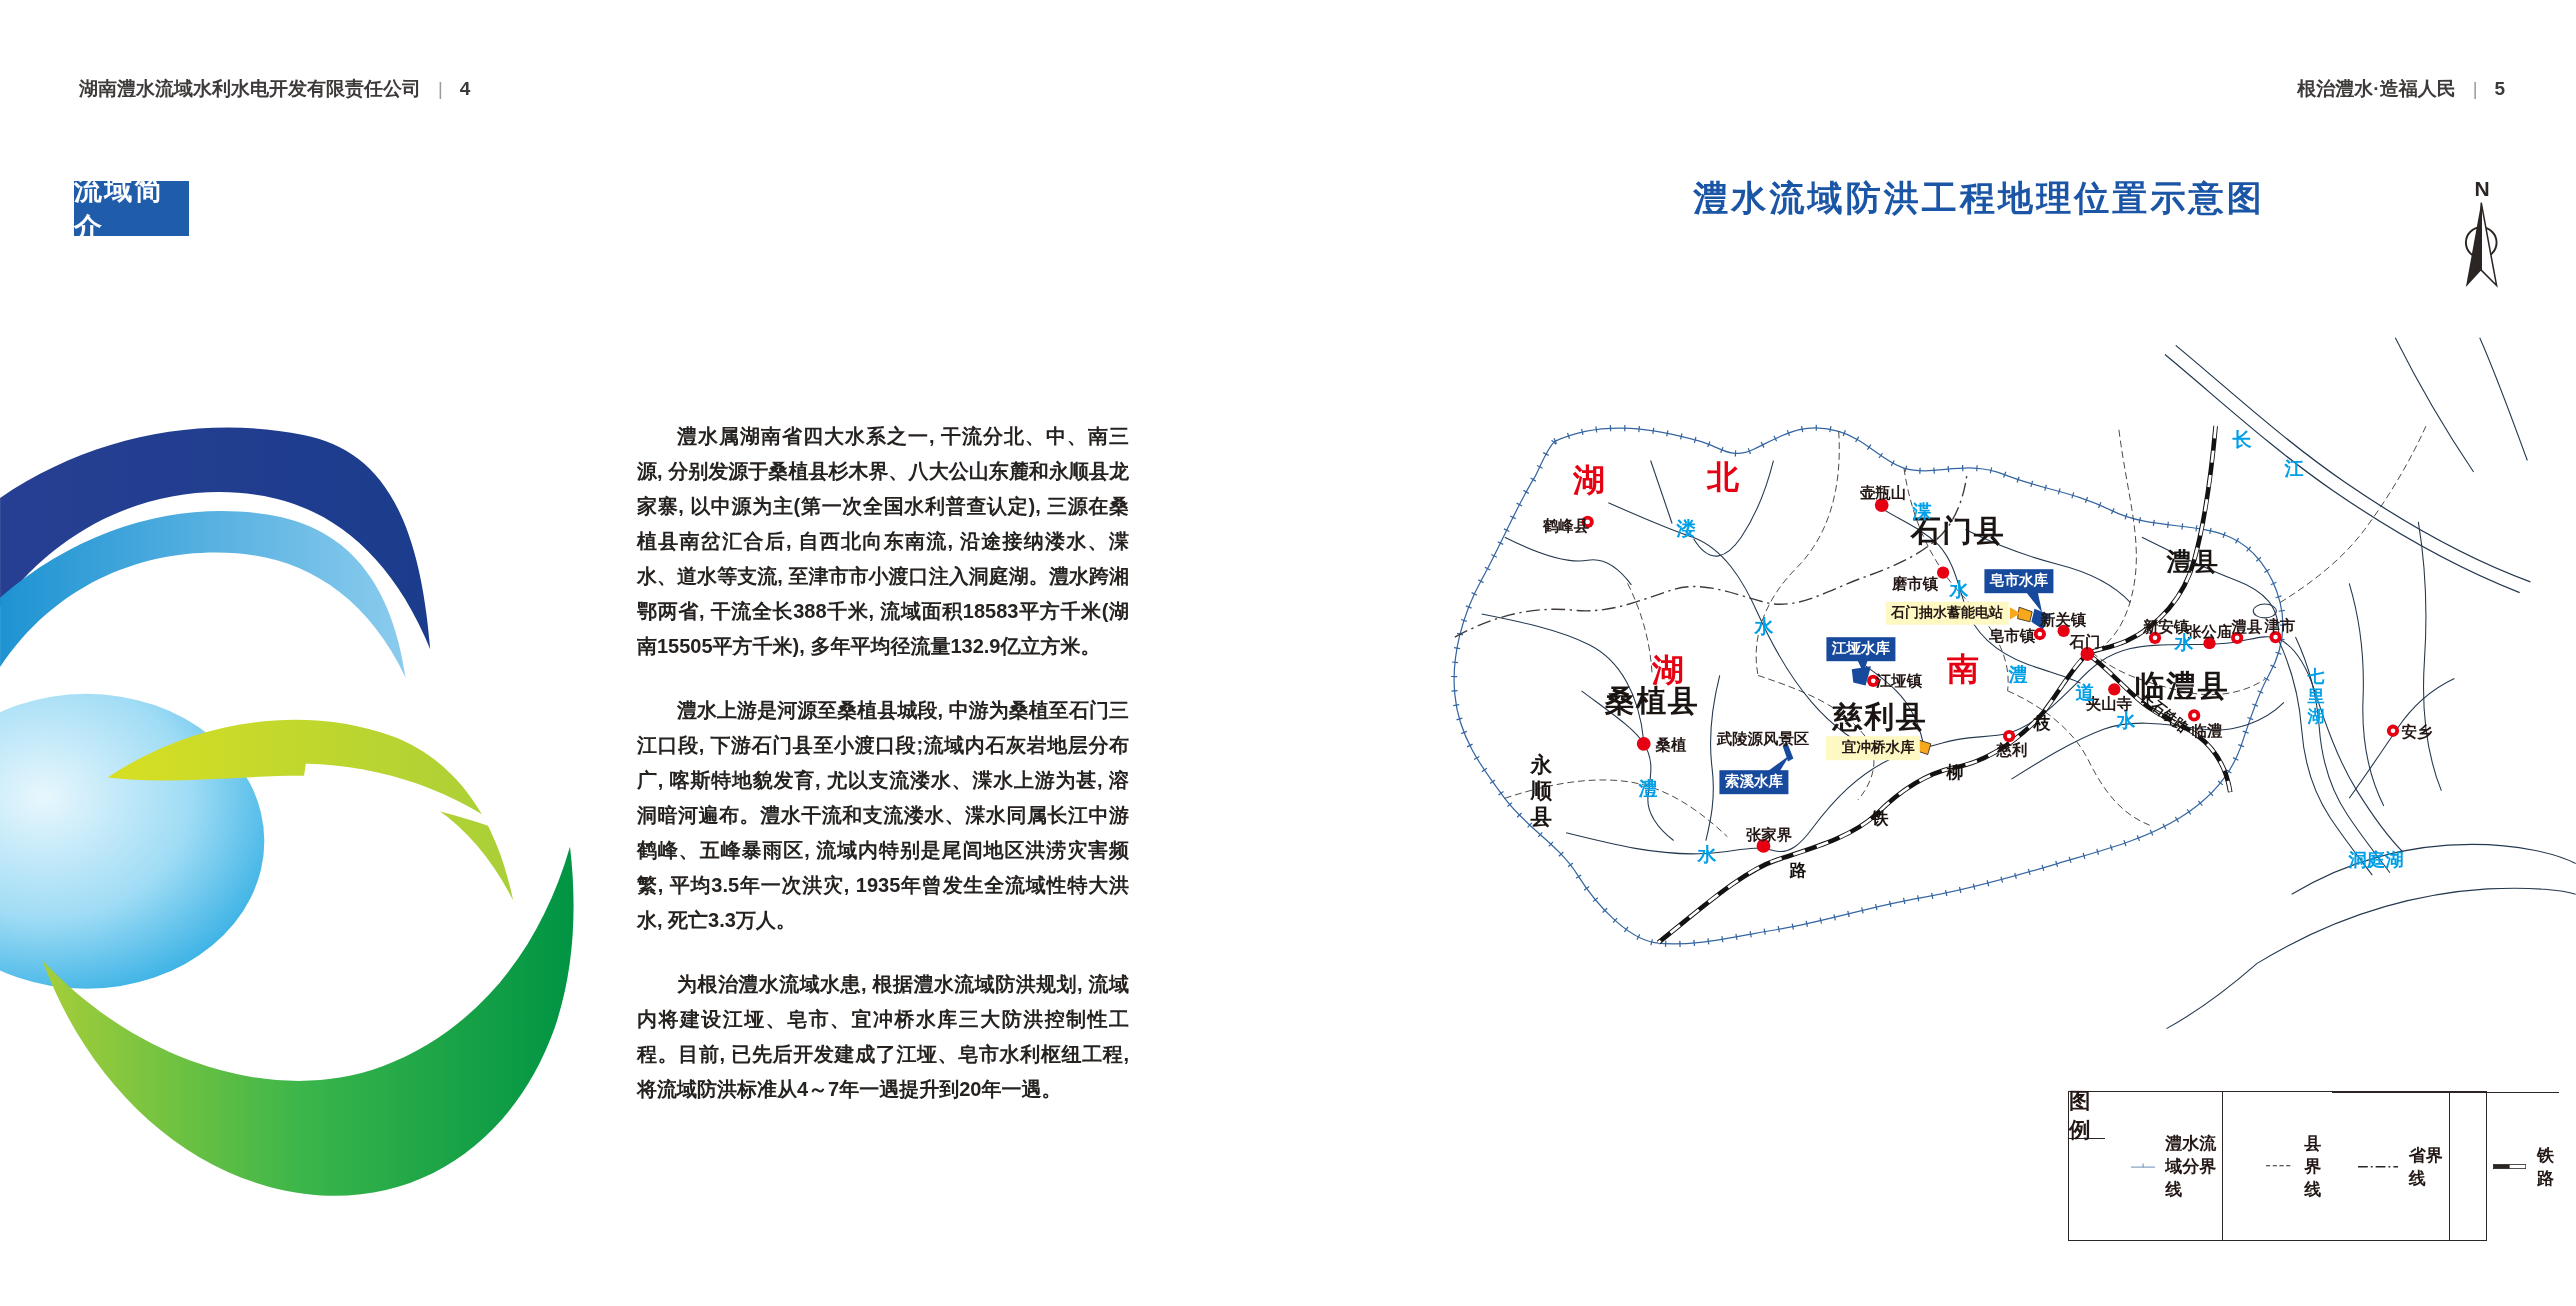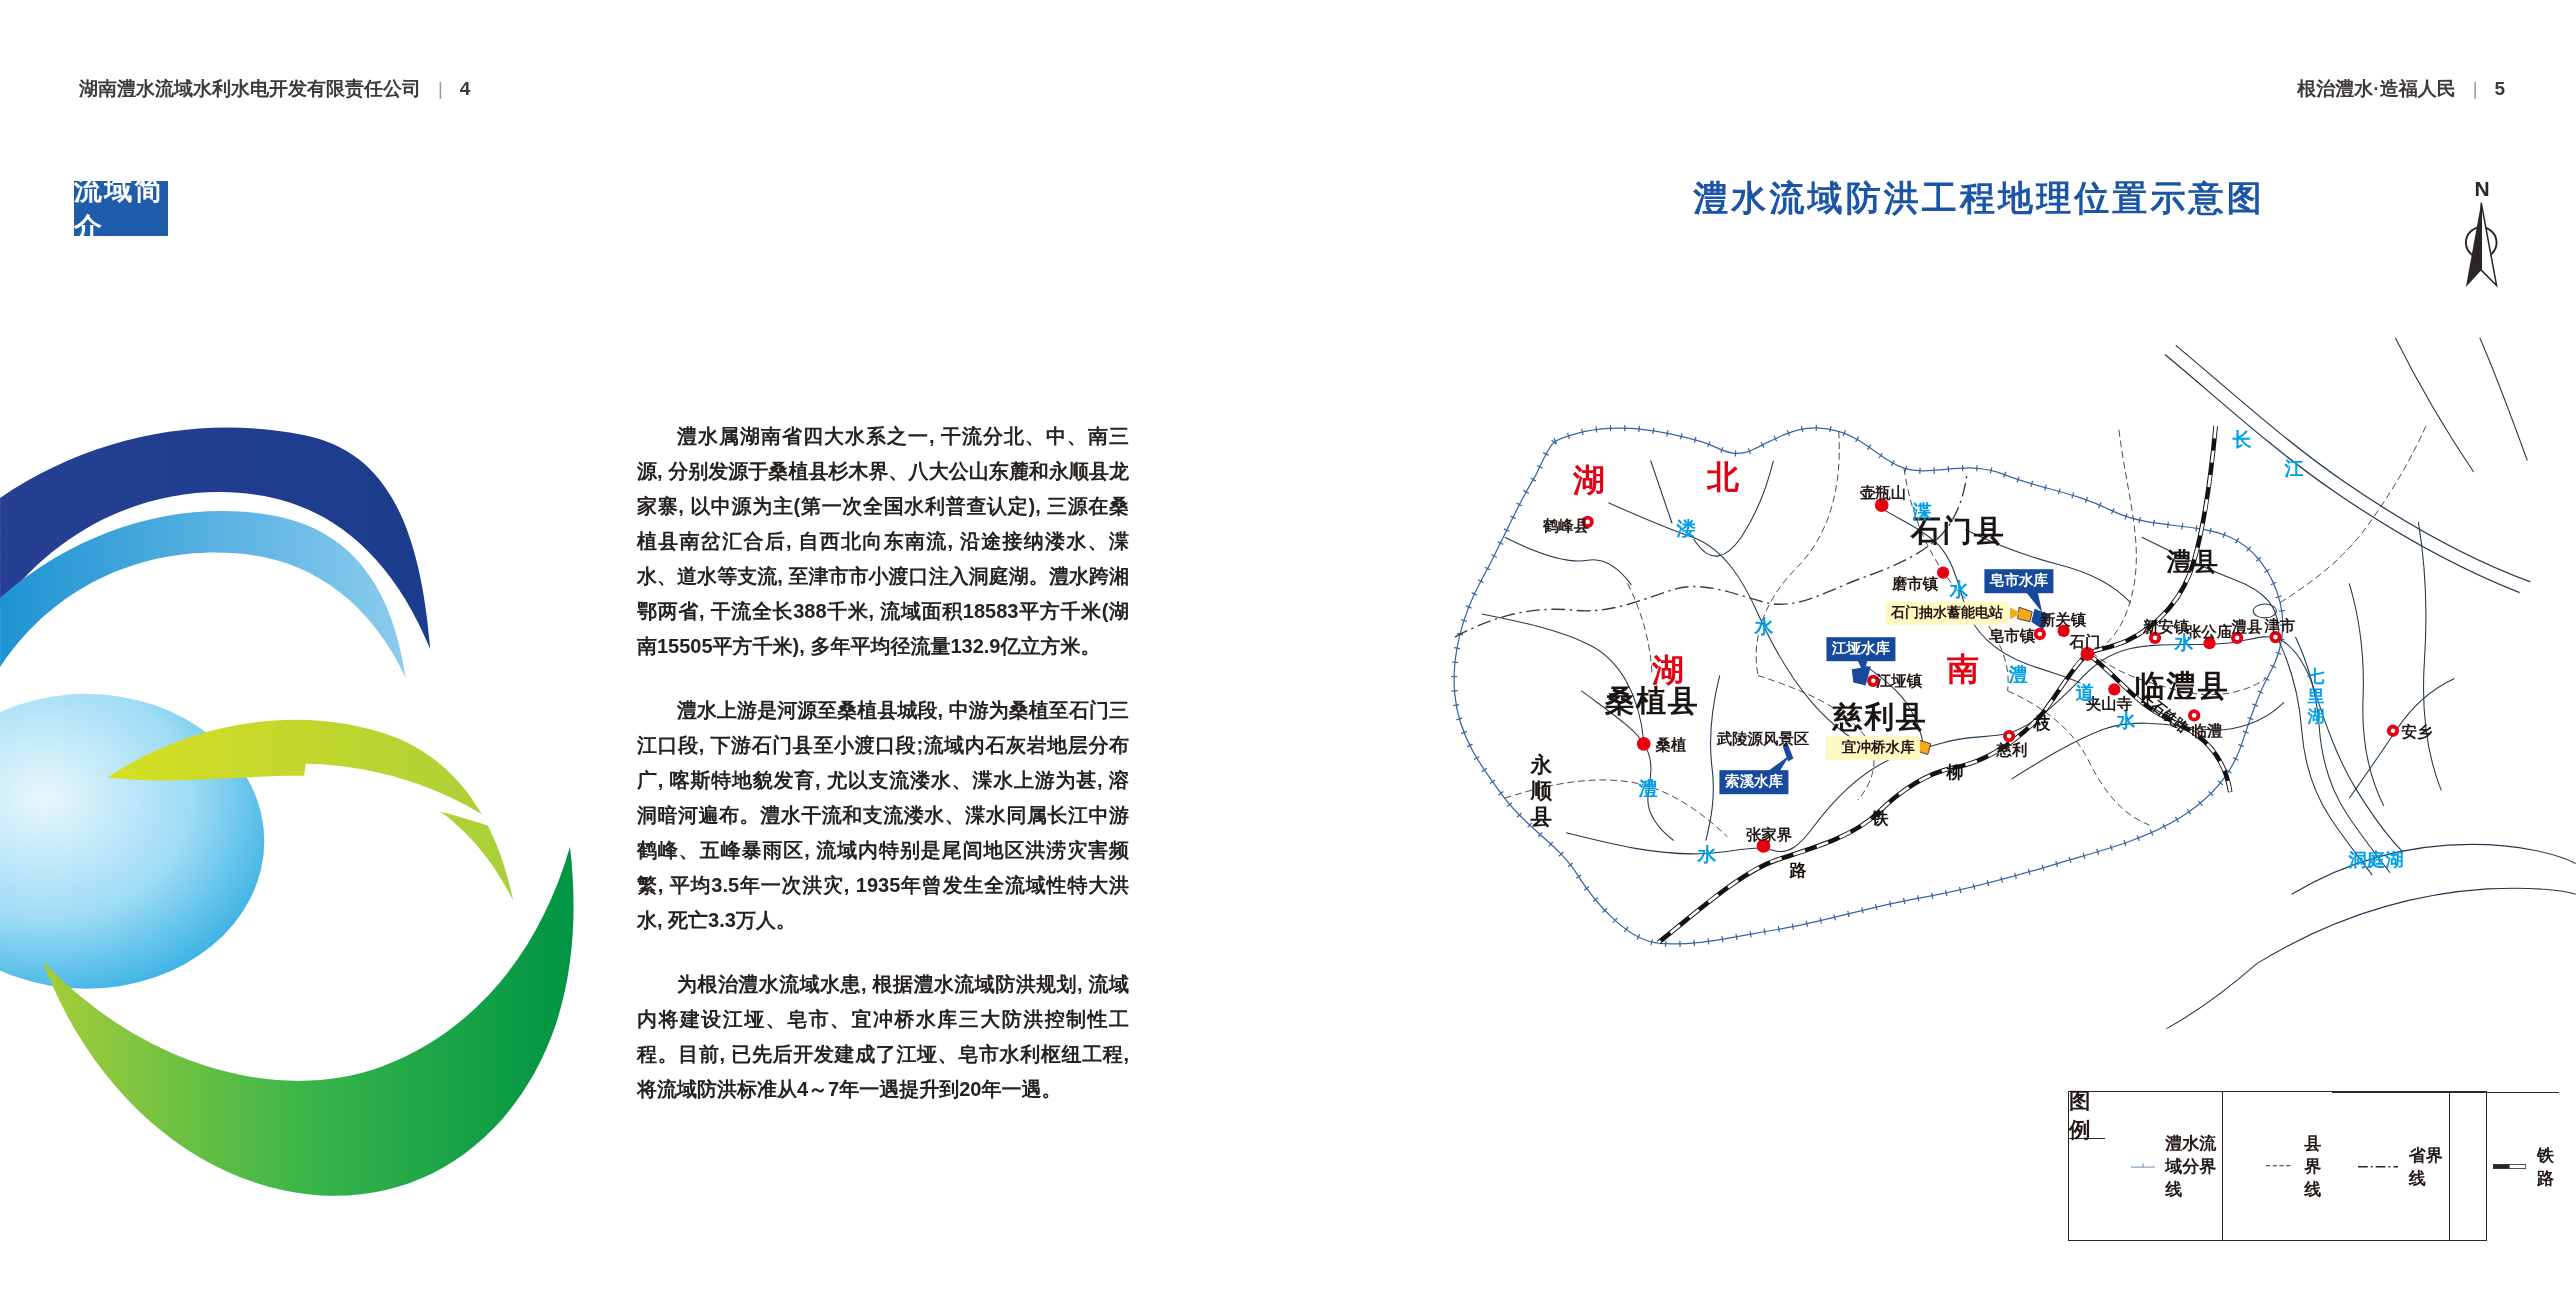--- a/index.html
+++ b/index.html
@@ -7,21 +7,21 @@
        font-family:"Liberation Sans",sans-serif;}
   .page{position:absolute;left:0;top:0;width:2576px;height:1306px;background:#fff;}
   .abs{position:absolute;}
 
   
   .running-head{position:absolute;top:76px;font-size:19px;font-weight:bold;color:#3e3a39;
                 display:flex;align-items:center;gap:17px;}
   .running-head .bar{color:#9a9a9a;font-weight:normal;font-size:18.4px;}
 
   
-  .section-title{position:absolute;left:74px;top:181px;width:94px;height:55px;background:#1f5ca9;
+  .section-title{position:absolute;left:74px;top:181px;width:115px;height:55px;background:#1f5ca9;
                  color:#fff;font-size:28px;font-weight:bold;display:flex;align-items:center;
                  justify-content:center;letter-spacing:2.3px;}
 
   
   .article{position:absolute;left:637px;top:419px;width:492px;color:#262220;
            font-size:20px;line-height:35px;font-weight:600;text-align:justify;}
   .article p{margin:0 0 29px 0;text-indent:2em;}
 
   
   .map-title{position:absolute;left:1979px;top:175px;transform:translateX(-50%);

